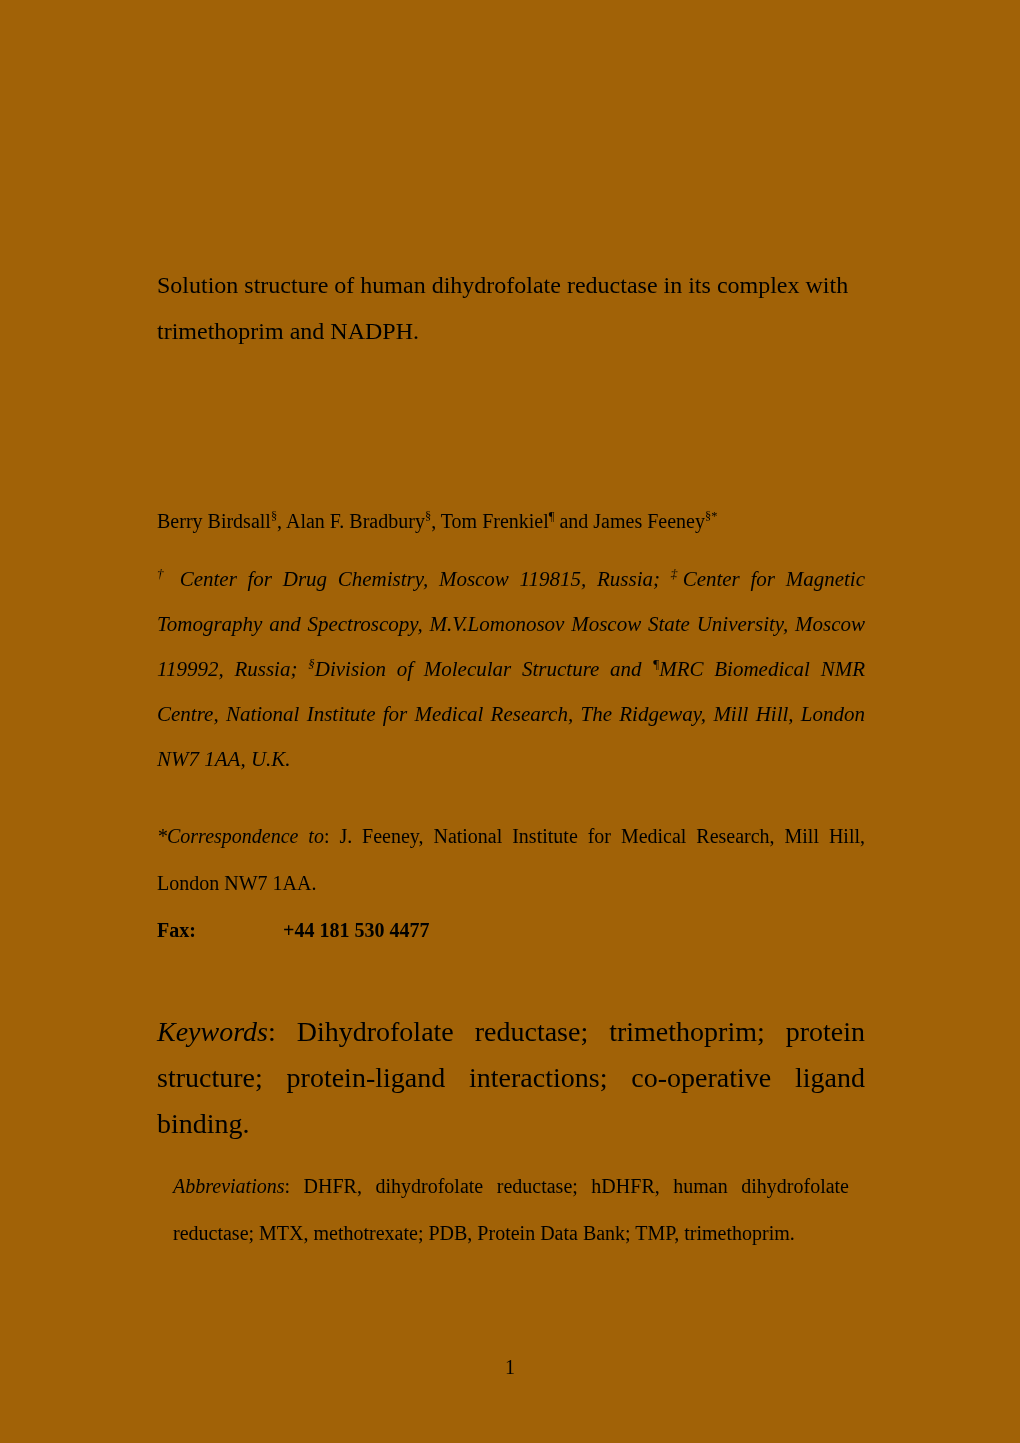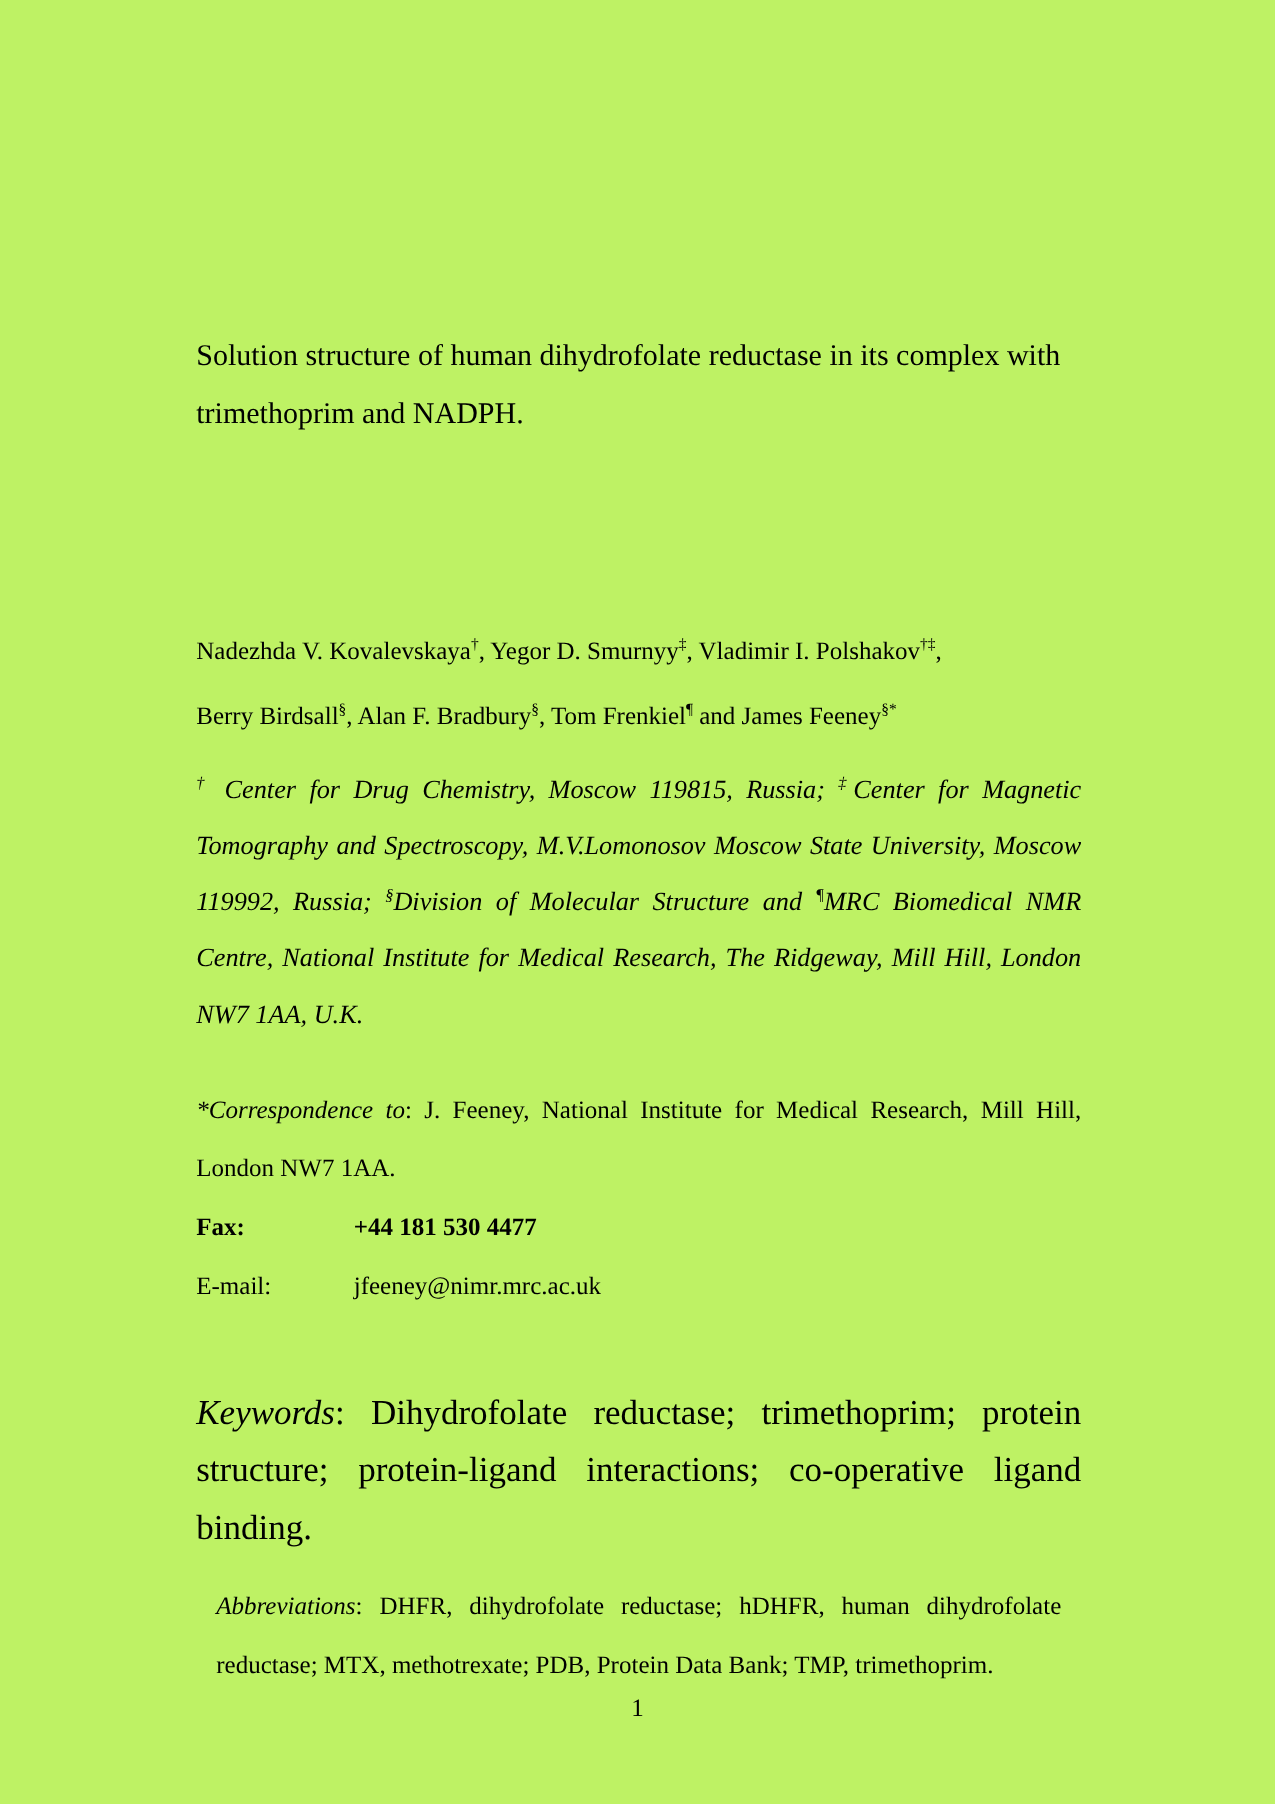--- a/index.html
+++ b/index.html
@@ -4,21 +4,21 @@
 <style>
   html, body {
     margin: 0;
     padding: 0;
     background: #ffffff;
   }
   .page {
     position: relative;
     width: 1020px;
     height: 1443px;
-    background: #bef264;
+    background: #a16207;
     color: #000000;
     font-family: "Liberation Serif", "DejaVu Serif", serif;
     overflow: hidden;
   }
   .content {
     position: absolute;
     left: 157px;
     right: 155px;
     top: 0;
   }
@@ -86,35 +86,31 @@
 </style>
 </head>
 <body>
 
 <div class="page">
   <div class="content">
 
     <h1 class="title">Solution structure of human dihydrofolate reductase in its complex with trimethoprim and NADPH.</h1>
 
     <div class="authors">
-      <div class="authors-line">Nadezhda V. Kovalevskaya<sup>†</sup>, Yegor D. Smurnyy<sup>‡</sup>, Vladimir I. Polshakov<sup>†‡</sup>,</div>
       <div class="authors-line">Berry Birdsall<sup>§</sup>, Alan F. Bradbury<sup>§</sup>, Tom Frenkiel<sup>¶</sup> and James Feeney<sup>§*</sup></div>
     </div>
 
     <p class="affiliations"><sup>†</sup> Center for Drug Chemistry, Moscow 119815, Russia; <sup>‡</sup>Center for Magnetic Tomography and Spectroscopy, M.V.Lomonosov Moscow State University, Moscow 119992, Russia; <sup>§</sup>Division of Molecular Structure and <sup>¶</sup>MRC Biomedical NMR Centre, National Institute for Medical Research, The Ridgeway, Mill Hill, London NW7 1AA, U.K.</p>
 
     <p class="correspondence"><i>*Correspondence to</i>: J. Feeney, National Institute for Medical Research, Mill Hill, London NW7 1AA.</p>
 
     <div class="contact-line fax">
       <span class="contact-label">Fax:</span><span>+44 181 530 4477</span>
     </div>
 
-    <div class="contact-line">
-      <span class="contact-label">E-mail:</span><span>jfeeney@nimr.mrc.ac.uk</span>
-    </div>
 
     <p class="keywords"><i>Keywords</i>: Dihydrofolate reductase; trimethoprim; protein structure; protein-ligand interactions; co-operative ligand binding.</p>
 
     <p class="abbreviations"><i>Abbreviations</i>: DHFR, dihydrofolate reductase; hDHFR, human dihydrofolate reductase; MTX, methotrexate; PDB, Protein Data Bank; TMP, trimethoprim.</p>
 
   </div>
 
   <div class="page-number">1</div>
 </div>
 

